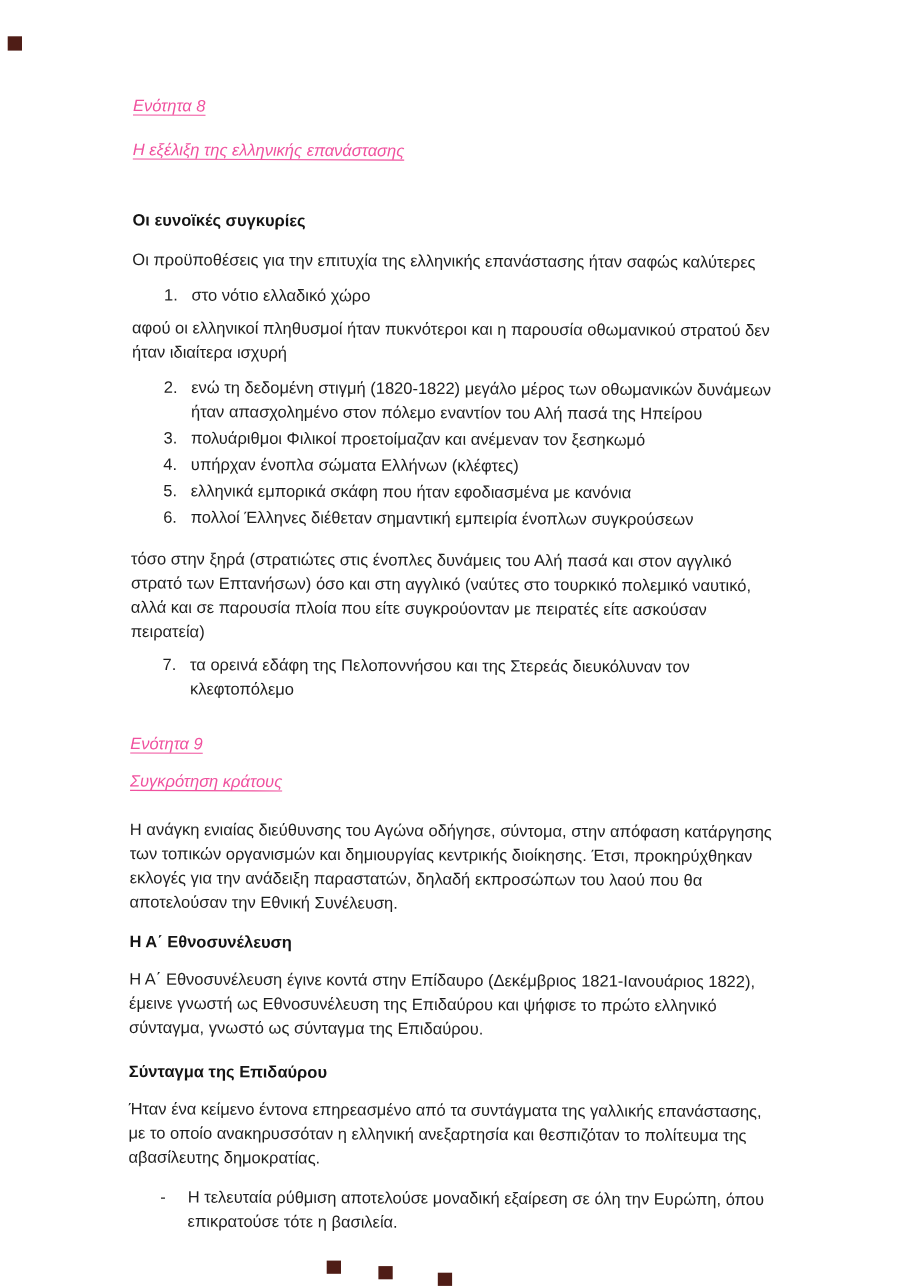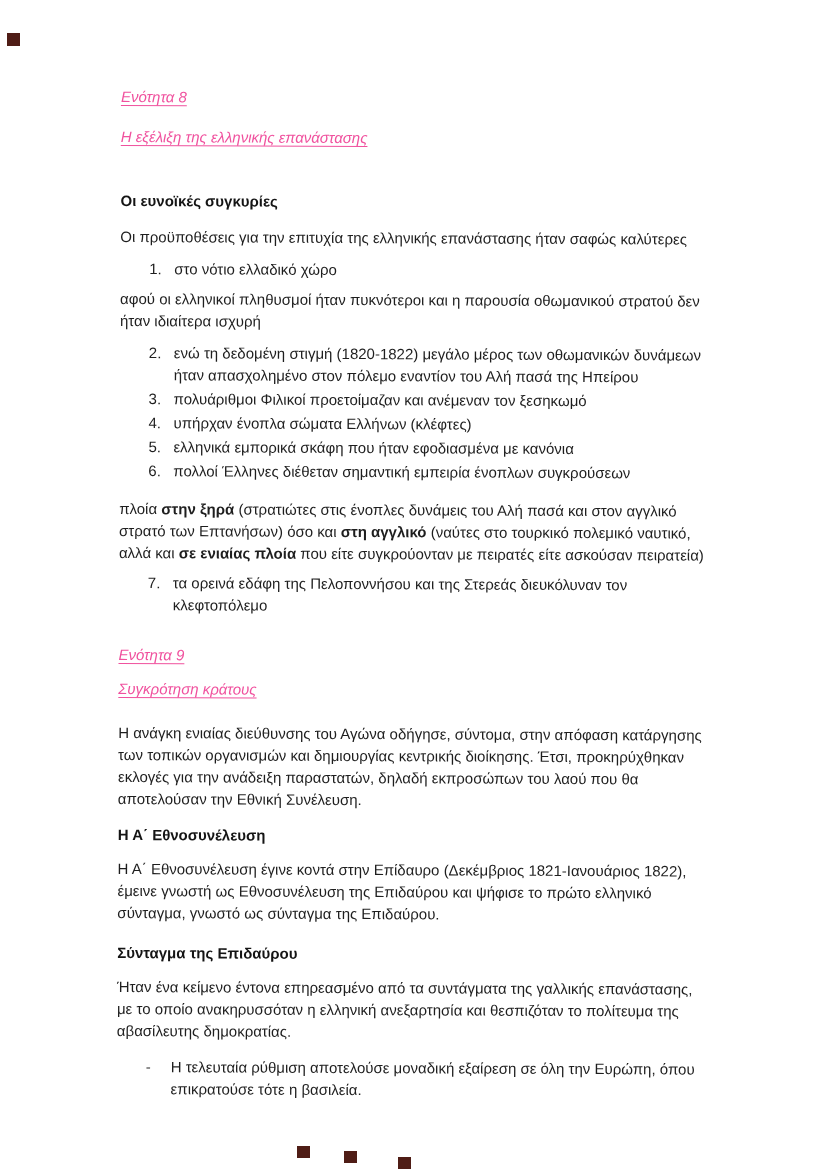--- a/index.html
+++ b/index.html
@@ -22,21 +22,21 @@
     transform-origin: 0 0;
   }
   p, .h { margin: 0; }
   .pink {
     color: #f0519e;
     font-style: italic;
     text-decoration: underline;
     text-underline-offset: 3px;
   }
   .bold-h { font-weight: 700; color: #141414; }
-  b { font-weight: 700; }
+  b { font-weight: 400; }
   .li { display: flex; padding-left: 29px; }
   .li .num { width: 25px; flex: 0 0 25px; }
   .li .txt { flex: 1; }
   .mb8  { margin-bottom: 8px; }
   .mb10 { margin-bottom: 10px; }
   .mb12 { margin-bottom: 12px; }
   .mb14 { margin-bottom: 14px; }
   .mb16 { margin-bottom: 16px; }
   .mb18 { margin-bottom: 18px; }
   .mb22 { margin-bottom: 22px; }
@@ -85,21 +85,21 @@
     <div class="li">
       <span class="num">5.</span>
       <span class="txt">ελληνικά εμπορικά σκάφη που ήταν εφοδιασμένα με κανόνια</span>
     </div>
     <div class="li">
       <span class="num">6.</span>
       <span class="txt">πολλοί Έλληνες διέθεταν σημαντική εμπειρία ένοπλων συγκρούσεων</span>
     </div>
   </div>
 
-  <p class="mb8"><span>πλοία </span><b>στην ξηρά</b><span> (στρατιώτες στις ένοπλες δυνάμεις του Αλή πασά και στον αγγλικό στρατό των Επτανήσων) όσο και </span><b>στη αγγλικό</b><span> (ναύτες στο τουρκικό πολεμικό ναυτικό, αλλά και </span><b>σε ενιαίας πλοία</b><span> που είτε συγκρούονταν με πειρατές είτε ασκούσαν πειρατεία)</span></p>
+  <p class="mb8"><span>τόσο </span><b>στην ξηρά</b><span> (στρατιώτες στις ένοπλες δυνάμεις του Αλή πασά και στον αγγλικό στρατό των Επτανήσων) όσο και </span><b>στη αγγλικό</b><span> (ναύτες στο τουρκικό πολεμικό ναυτικό, αλλά και </span><b>σε παρουσία πλοία</b><span> που είτε συγκρούονταν με πειρατές είτε ασκούσαν πειρατεία)</span></p>
 
   <div class="li mb28">
     <span class="num">7.</span>
     <span class="txt">τα ορεινά εδάφη της Πελοποννήσου και της Στερεάς διευκόλυναν τον κλεφτοπόλεμο</span>
   </div>
 
   <div class="h pink mb12">Ενότητα 9</div>
   <div class="h pink mb22">Συγκρότηση κράτους</div>
 
   <p class="mb14">Η ανάγκη ενιαίας διεύθυνσης του Αγώνα οδήγησε, σύντομα, στην απόφαση κατάργησης των τοπικών οργανισμών και δημιουργίας κεντρικής διοίκησης. Έτσι, προκηρύχθηκαν εκλογές για την ανάδειξη παραστατών, δηλαδή εκπροσώπων του λαού που θα αποτελούσαν την Εθνική Συνέλευση.</p>

